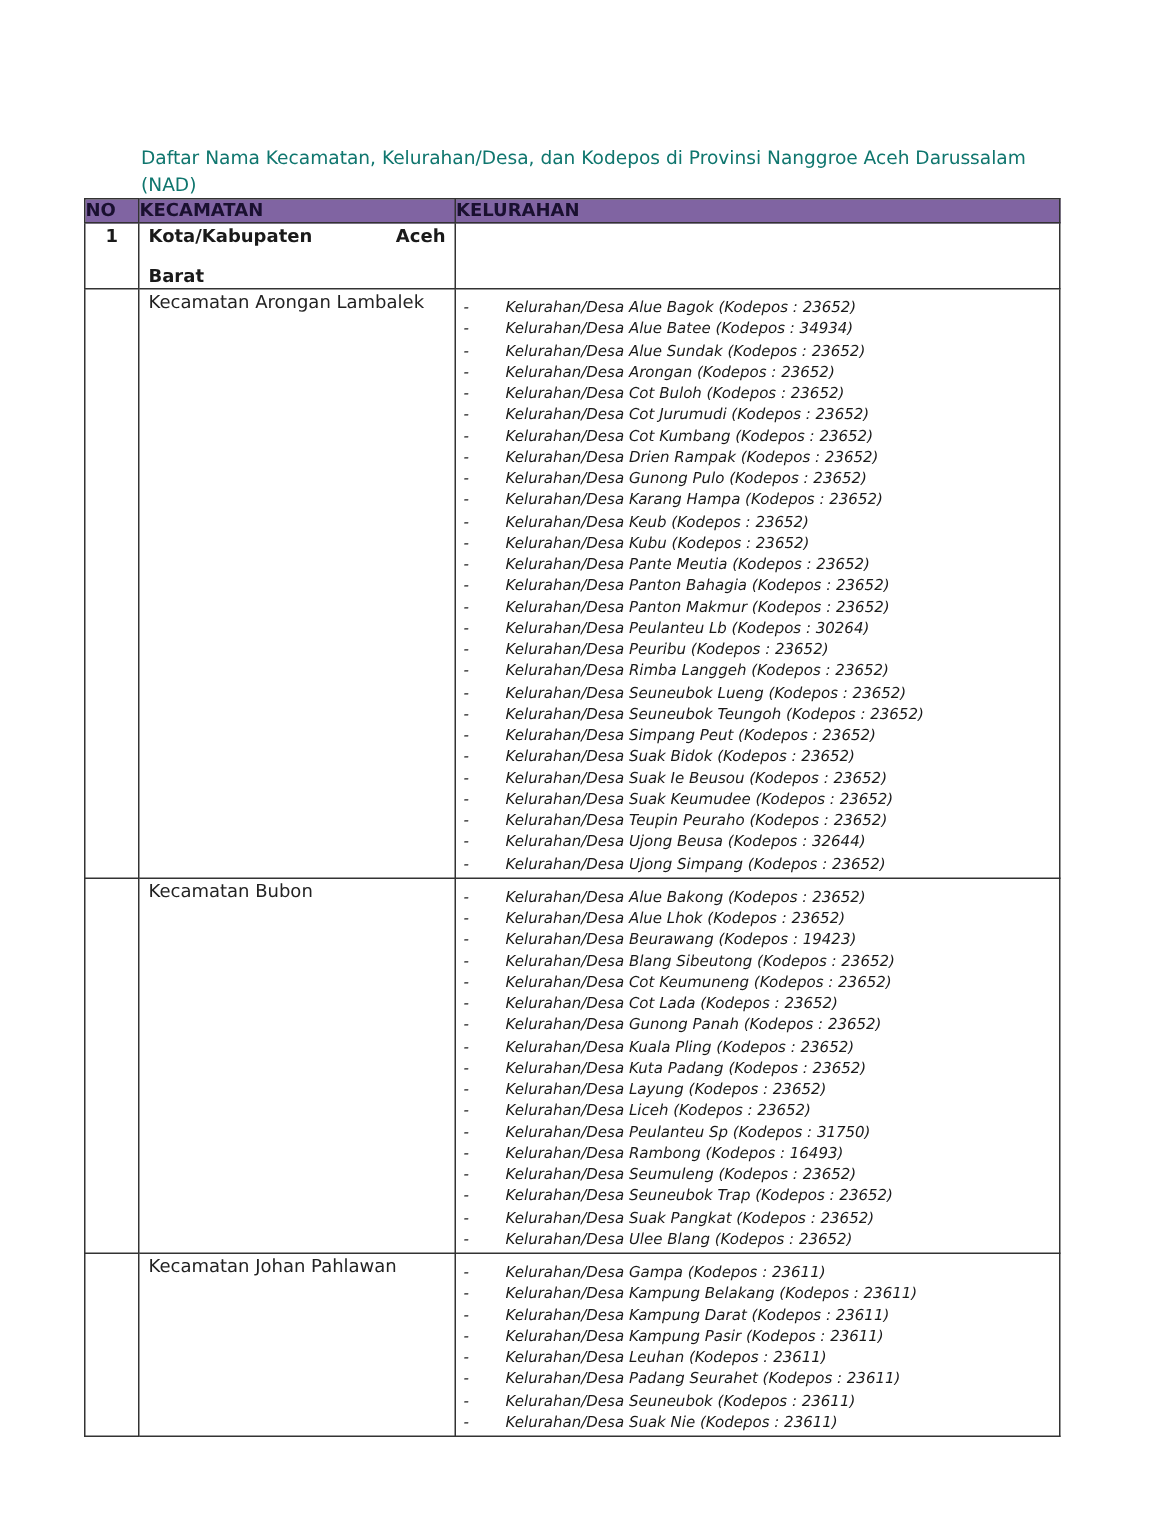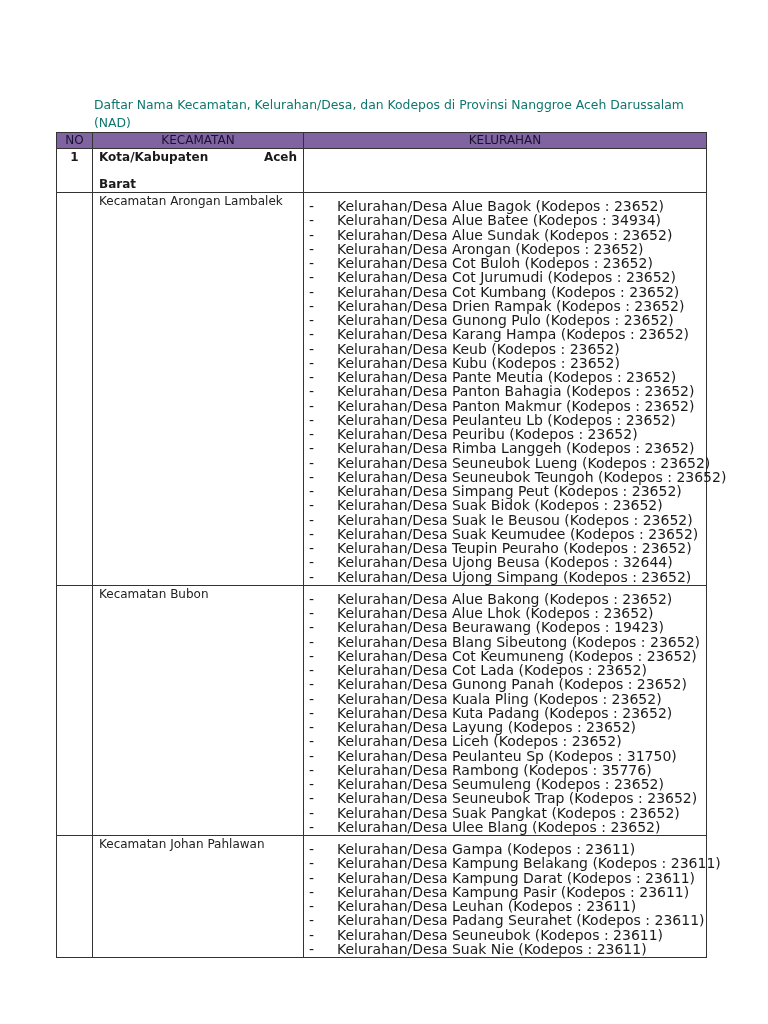--- a/index.html
+++ b/index.html
@@ -3,30 +3,30 @@
 <meta charset="utf-8">
 <style>
   html, body { margin:0; padding:0; background:#ffffff; }
   body { width:768px; height:1024px; position:relative; overflow:hidden;
          font-family:"DejaVu Sans", sans-serif; color:#1a1a1a; }
   .title { position:absolute; left:94px; top:86px; width:600px;
            font-size:12.4px; line-height:18px; color:#0f766e;margin-top:10px; }
   table { position:absolute; left:56px; top:132px; width:650px;
           border-collapse:collapse; table-layout:fixed; }
   td, th { border:1px solid #333; vertical-align:top; padding:0; }
-  th { background:#8064a2; color:#1a1030; font-weight:normal;
-       font-size:12px; height:15px; line-height:15px; text-align:center; }
+  th { background:#8064a2; color:#1a1030; font-weight:bold;
+       font-size:12px; height:15px; line-height:15px; text-align:left; }
   col.c-no { width:36px; } col.c-kec { width:211px; } col.c-kel { width:403px; }
   .no-cell { text-align:center; font-weight:bold; font-size:12px; line-height:15px; padding-top:1px; }
   .prov { font-weight:bold; font-size:12px; line-height:15px; padding:1px 6px 0 6px;
           text-align:justify; text-align-last:justify; }
   .prov .last { text-align-last:left; display:block;margin-top:12px; }
   .kec { font-size:12px; line-height:15px; padding:1px 6px 0 6px; color:#222; }
   ul { list-style:none; margin:0; padding:6px 0 1px 0; }
-  li { font-size:14px; line-height:14.25px; white-space:nowrap; color:#1a1a1a; }
+  li { font-size:10px; line-height:14.25px; white-space:nowrap; color:#1a1a1a;font-style:italic; }
   .dash { display:inline-block; width:28px; padding-left:5px; }
 </style>
 </head>
 <body>
 
 <div class="title">Daftar Nama Kecamatan, Kelurahan/Desa, dan Kodepos di Provinsi Nanggroe Aceh Darussalam (NAD)</div>
 
 <table>
   <colgroup>
       <col class="c-no">
@@ -62,21 +62,21 @@
             <li><span class="dash">-</span><span>Kelurahan/Desa Cot Jurumudi (Kodepos : 23652)</span></li>
             <li><span class="dash">-</span><span>Kelurahan/Desa Cot Kumbang (Kodepos : 23652)</span></li>
             <li><span class="dash">-</span><span>Kelurahan/Desa Drien Rampak (Kodepos : 23652)</span></li>
             <li><span class="dash">-</span><span>Kelurahan/Desa Gunong Pulo (Kodepos : 23652)</span></li>
             <li><span class="dash">-</span><span>Kelurahan/Desa Karang Hampa (Kodepos : 23652)</span></li>
             <li><span class="dash">-</span><span>Kelurahan/Desa Keub (Kodepos : 23652)</span></li>
             <li><span class="dash">-</span><span>Kelurahan/Desa Kubu (Kodepos : 23652)</span></li>
             <li><span class="dash">-</span><span>Kelurahan/Desa Pante Meutia (Kodepos : 23652)</span></li>
             <li><span class="dash">-</span><span>Kelurahan/Desa Panton Bahagia (Kodepos : 23652)</span></li>
             <li><span class="dash">-</span><span>Kelurahan/Desa Panton Makmur (Kodepos : 23652)</span></li>
-            <li><span class="dash">-</span><span>Kelurahan/Desa Peulanteu Lb (Kodepos : 23652)</span></li>
+            <li><span class="dash">-</span><span>Kelurahan/Desa Peulanteu Lb (Kodepos : 30264)</span></li>
             <li><span class="dash">-</span><span>Kelurahan/Desa Peuribu (Kodepos : 23652)</span></li>
             <li><span class="dash">-</span><span>Kelurahan/Desa Rimba Langgeh (Kodepos : 23652)</span></li>
             <li><span class="dash">-</span><span>Kelurahan/Desa Seuneubok Lueng (Kodepos : 23652)</span></li>
             <li><span class="dash">-</span><span>Kelurahan/Desa Seuneubok Teungoh (Kodepos : 23652)</span></li>
             <li><span class="dash">-</span><span>Kelurahan/Desa Simpang Peut (Kodepos : 23652)</span></li>
             <li><span class="dash">-</span><span>Kelurahan/Desa Suak Bidok (Kodepos : 23652)</span></li>
             <li><span class="dash">-</span><span>Kelurahan/Desa Suak Ie Beusou (Kodepos : 23652)</span></li>
             <li><span class="dash">-</span><span>Kelurahan/Desa Suak Keumudee (Kodepos : 23652)</span></li>
             <li><span class="dash">-</span><span>Kelurahan/Desa Teupin Peuraho (Kodepos : 23652)</span></li>
             <li><span class="dash">-</span><span>Kelurahan/Desa Ujong Beusa (Kodepos : 32644)</span></li>
@@ -94,21 +94,21 @@
             <li><span class="dash">-</span><span>Kelurahan/Desa Beurawang (Kodepos : 19423)</span></li>
             <li><span class="dash">-</span><span>Kelurahan/Desa Blang Sibeutong (Kodepos : 23652)</span></li>
             <li><span class="dash">-</span><span>Kelurahan/Desa Cot Keumuneng (Kodepos : 23652)</span></li>
             <li><span class="dash">-</span><span>Kelurahan/Desa Cot Lada (Kodepos : 23652)</span></li>
             <li><span class="dash">-</span><span>Kelurahan/Desa Gunong Panah (Kodepos : 23652)</span></li>
             <li><span class="dash">-</span><span>Kelurahan/Desa Kuala Pling (Kodepos : 23652)</span></li>
             <li><span class="dash">-</span><span>Kelurahan/Desa Kuta Padang (Kodepos : 23652)</span></li>
             <li><span class="dash">-</span><span>Kelurahan/Desa Layung (Kodepos : 23652)</span></li>
             <li><span class="dash">-</span><span>Kelurahan/Desa Liceh (Kodepos : 23652)</span></li>
             <li><span class="dash">-</span><span>Kelurahan/Desa Peulanteu Sp (Kodepos : 31750)</span></li>
-            <li><span class="dash">-</span><span>Kelurahan/Desa Rambong (Kodepos : 35776)</span></li>
+            <li><span class="dash">-</span><span>Kelurahan/Desa Rambong (Kodepos : 16493)</span></li>
             <li><span class="dash">-</span><span>Kelurahan/Desa Seumuleng (Kodepos : 23652)</span></li>
             <li><span class="dash">-</span><span>Kelurahan/Desa Seuneubok Trap (Kodepos : 23652)</span></li>
             <li><span class="dash">-</span><span>Kelurahan/Desa Suak Pangkat (Kodepos : 23652)</span></li>
             <li><span class="dash">-</span><span>Kelurahan/Desa Ulee Blang (Kodepos : 23652)</span></li>
           </ul>
         </td>
       </tr>
       <tr>
         <td></td>
         <td class="kec">Kecamatan Johan Pahlawan</td>

